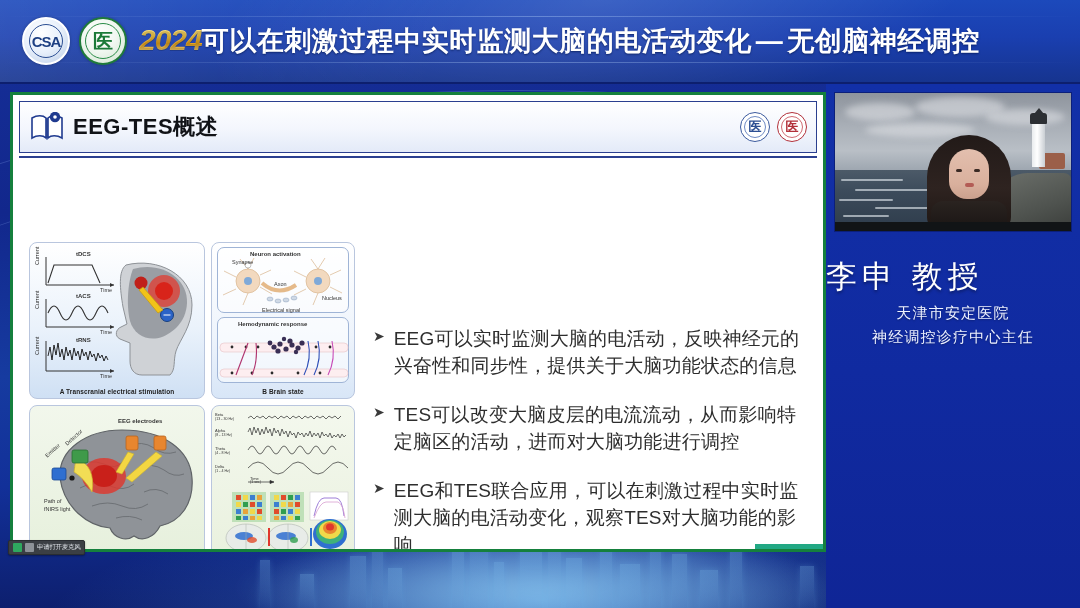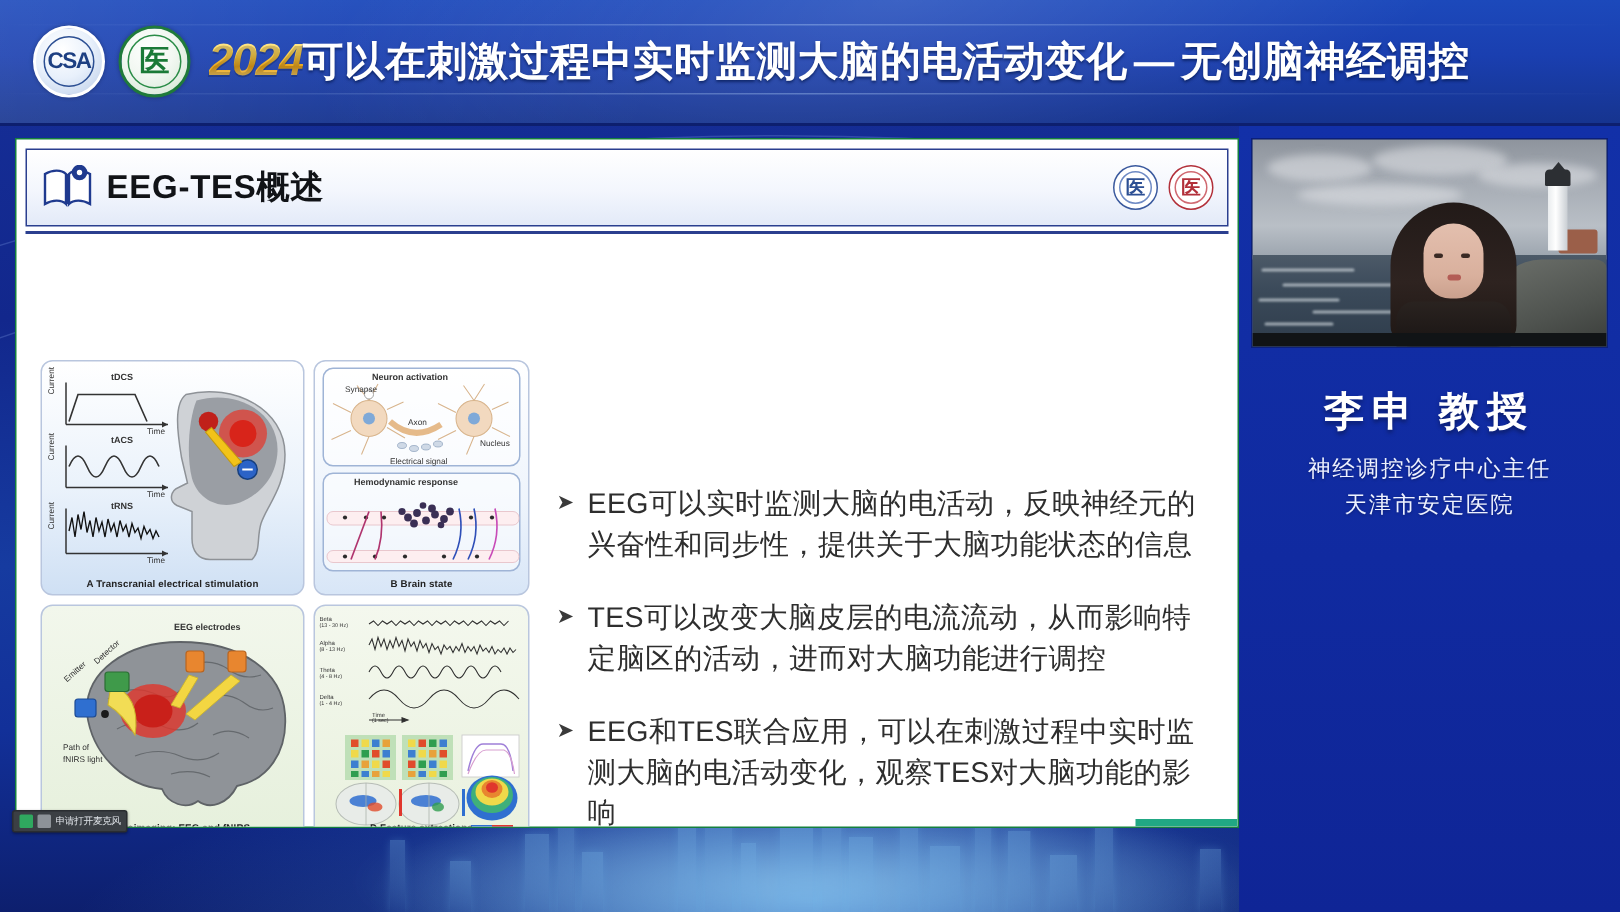--- a/index.html
+++ b/index.html
@@ -105,21 +105,21 @@
     text-shadow:0 1px 0 rgba(0,0,0,.18);
   }
   .hdr-main{ color:#ffffff; text-shadow:0 1px 2px rgba(0,20,70,.65); }
   .hdr-dash{ color:#ffffff; padding:0 4px; }
   .hdr-sub{ color:#ffffff; text-shadow:0 1px 2px rgba(0,20,70,.65); }
 
   
   #slide{
     position:absolute; left:10px; top:92px; width:816px; height:460px;
     background:#ffffff;
-    border:1px solid #15803d;
+    border:3px solid #15803d;
     overflow:hidden;
   }
   .slide-titlebar{
     position:relative; height:52px; margin:6px 6px 0 6px;
     border:1px solid #2b3f8f;
     background:linear-gradient(180deg,#ffffff 0%,#f3f6fd 55%,#e3eaf8 100%);
     display:flex; align-items:center;
   }
   .book-icon{
     width:34px; height:30px; margin-left:10px; flex:none; position:relative;
@@ -281,22 +281,22 @@
   .v-body{
     position:absolute; left:4px; bottom:0; width:76px; height:30px;
     background:linear-gradient(180deg,#2a2320 0%,#191413 100%);
     border-radius:12px 12px 0 0;
   }
   .v-bottombar{
     position:absolute; left:0; right:0; bottom:0; height:9px; background:#111416;
   }
 
   .sp-name{
-    position:absolute; left:0; right:0; top:172px; text-align:center;
-    color:#ffffff; font-size:27px; font-weight:bold; letter-spacing:5px;
+    position:absolute; left:0; right:0; top:172px; 
+    color:#ffffff; font-size:31px; font-weight:normal; letter-spacing:5px;
     text-shadow:0 2px 3px rgba(0,0,0,.35);
   }
   .sp-aff{
     position:absolute; left:0; right:0; top:217px; text-align:center;
     color:#eef2ff; font-size:15px; line-height:1.6; letter-spacing:1.2px;
     text-shadow:0 1px 2px rgba(0,0,0,.3);
   }
 </style>
 </head>
 <body>
@@ -667,16 +667,16 @@
         <span class="v-eye" style="left:25px;"></span>
         <span class="v-lip"></span>
       </div>
       <div class="v-body"></div>
     </div>
     <div class="v-bottombar"></div>
   </div>
 
   <div class="sp-name">李申  教授</div>
   <div class="sp-aff">
+    <div>天津市安定医院</div>
     <div>神经调控诊疗中心主任</div>
-    <div>天津市安定医院</div>
   </div>
 </div>
 
 </body></html>

